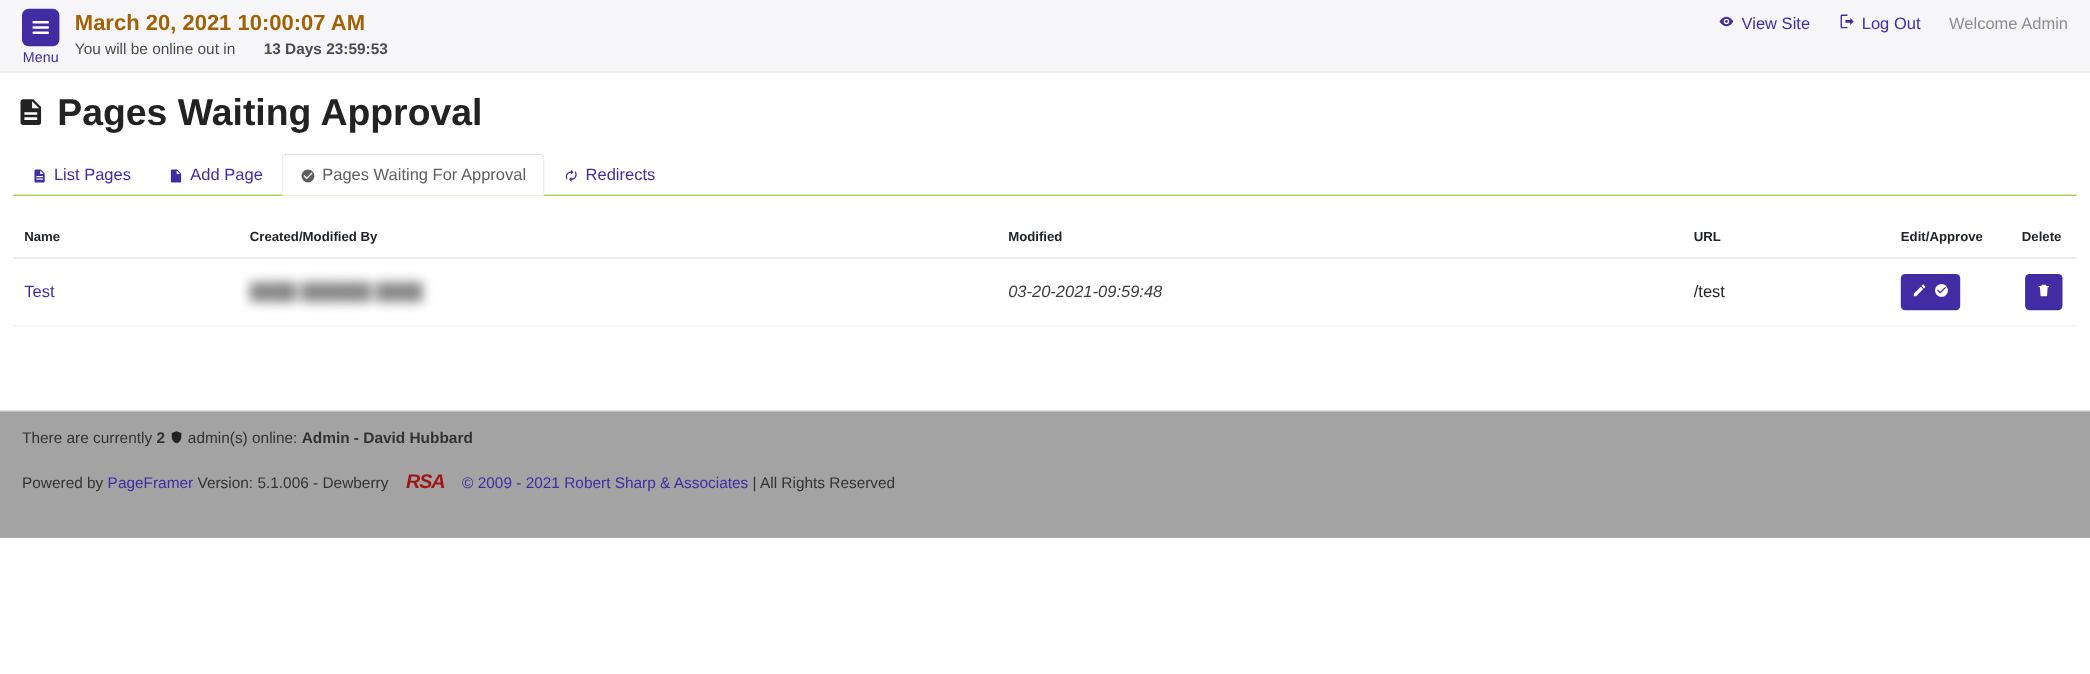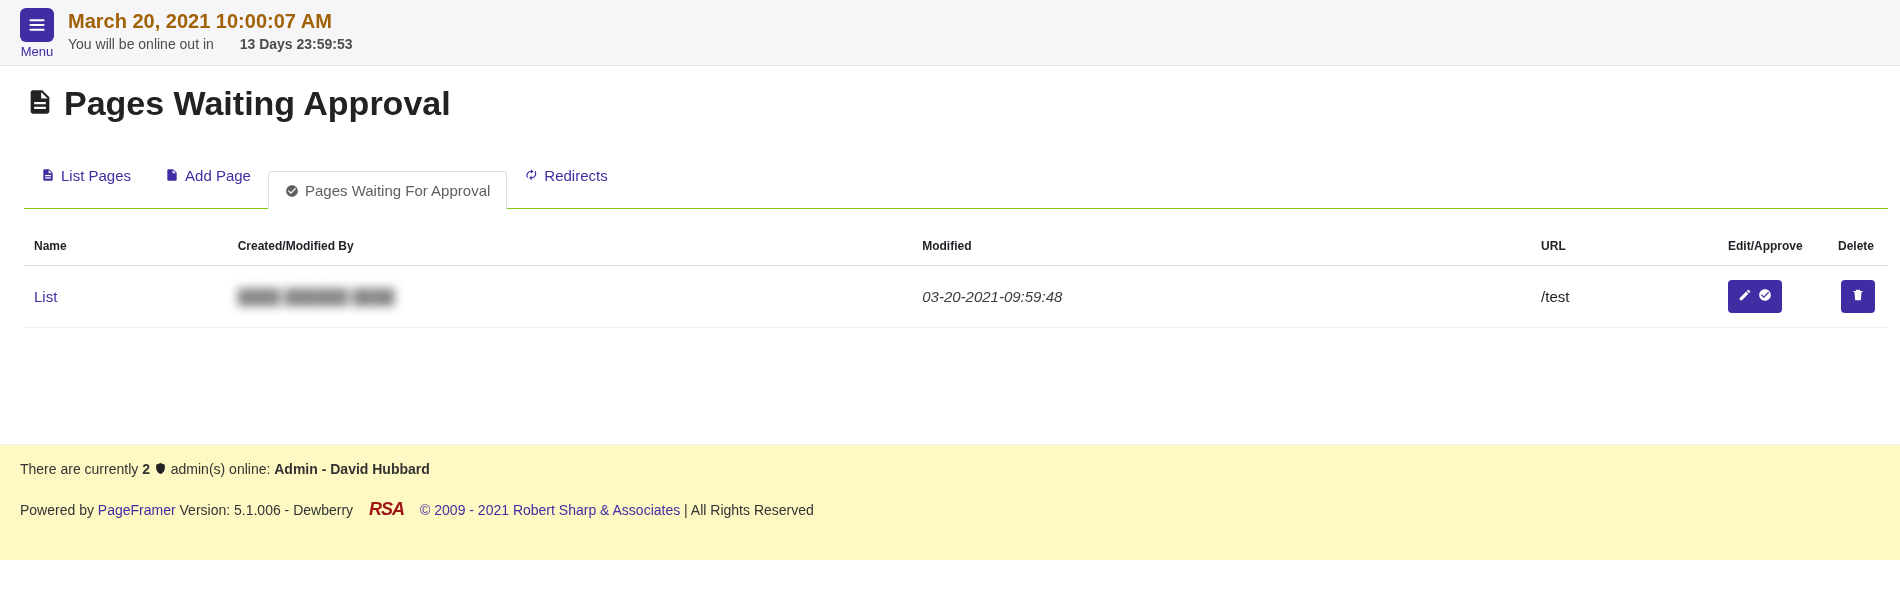--- a/index.html
+++ b/index.html
@@ -12,45 +12,45 @@
 .menu-icon-box svg { fill: #fff; }
 .menu-label { color: #422ca3; font-size: 13px; margin-top: 2px; }
 .datetime-block { line-height: 1.35; }
 .datetime { font-weight: 600; color: #a16207; font-size: 20px; }
 .logout-warning { color: #4c4c4c; font-size: 14px; }
 .logout-warning b { font-weight: 700; margin-left: 22px; }
 .topbar-right { display: flex; align-items: center; gap: 26px; padding-top: 4px; }
 .topbar-link { color: #422ca3; font-size: 15px; text-decoration: none; display: inline-flex; align-items: center; gap: 6px; cursor: pointer; }
 .welcome { color: #8c8c8c; font-size: 15px; }
 
-.content { padding: 18px 12px 0 24px; }
+.content { padding: 18px 12px 0 12px; }
 .page-title-wrap { display: flex; align-items: center; gap: 10px; margin-bottom: 16px; padding-left: 2px; }
 .page-title { font-size: 34px; font-weight: 600; color: #222; }
 .page-title-icon svg { width: 28px; height: 28px; fill: #222; }
 
 .tabs { display: flex; border-bottom: 1px solid #84cc16; }
 .tab { padding: 10px 16px; font-size: 15px; color: #422ca3; display: inline-flex; align-items: center; gap: 6px; cursor: pointer; border: 1px solid transparent; border-bottom: none; border-radius: 4px 4px 0 0; position: relative; top: 1px; }
-.tab.active { color: #5f5f5f; border-color: #e0e0e0; background: #fff; margin-top: 31px; }
+.tab.active { color: #5f5f5f; border-color: #e0e0e0; background: #fff; }
 .tab svg { width: 14px; height: 14px; }
 .tab:not(.active) svg { fill: #422ca3; }
 .tab.active svg { fill: #5f5f5f; }
 
 table.data { width: 100%; border-collapse: collapse; margin-top: 18px; }
 table.data th { text-align: left; font-weight: 700; font-size: 12px; padding: 12px 10px; border-bottom: 1px solid #ddd; }
 table.data td { padding: 14px 10px; font-size: 15px; border-bottom: 1px solid #f0f0f0; vertical-align: middle; }
 .th-right { text-align: right; }
 .cell-link { color: #422ca3; cursor: pointer; }
 .cell-italic { font-style: italic; color: #3d3d3d; }
 .blur-text { filter: blur(5px); color: #888; user-select: none; }
 .btn { background: #422ca3; color: #fff; border: none; border-radius: 4px; padding: 8px 10px; display: inline-flex; align-items: center; gap: 6px; cursor: pointer; }
 .btn svg { fill: #fff; width: 14px; height: 14px; }
 .td-actions { text-align: left; }
 .td-delete { text-align: center; }
 
-.footer { background: #fef9c3; border-top: 1px solid #eee; margin-top: 116px; padding: 16px 4px 40px 20px; font-size: 14px; color: #333; }
+.footer { background: #a3a3a3; border-top: 1px solid #eee; margin-top: 76px; padding: 16px 4px 40px 20px; font-size: 14px; color: #333; }
 .footer-line1 { margin-bottom: 22px; }
 .footer-line2 { display: flex; align-items: center; gap: 10px; flex-wrap: wrap; }
 .footer a, .footer .plink { color: #422ca3; text-decoration: none; }
 .rsa-logo { color: #a01616; font-weight: 800; font-style: italic; font-size: 18px; letter-spacing: -1px; margin: 0 6px; }
 .shield-icon svg { width: 13px; height: 13px; fill: #222; vertical-align: -1px; }
 </style>
 </head>
 <body>
 
 <div class="topbar">
@@ -64,20 +64,35 @@
           </svg>
       </div>
       <div class="menu-label">Menu</div>
     </div>
     <div class="datetime-block">
       <div class="datetime">March 20, 2021 10:00:07 AM</div>
       <div class="logout-warning">
         <span>You will be online out in </span><b>13 Days 23:59:53</b>
       </div>
     </div>
+  </div>
+  <div class="topbar-right">
+    <a class="topbar-link">
+      <span><svg viewBox="0 0 24 24" width="15" height="15" fill="#422ca3">
+            <path d="M12 5C6 5 2 12 2 12s4 7 10 7 10-7 10-7-4-7-10-7zm0 11a4 4 0 110-8 4 4 0 010 8zm0-6a2 2 0 100 4 2 2 0 000-4z"></path>
+          </svg></span>
+      <span>View Site</span>
+    </a>
+    <a class="topbar-link">
+      <span><svg viewBox="0 0 24 24" width="15" height="15" fill="#422ca3">
+            <path d="M16 17l5-5-5-5v3H9v4h7v3zM4 4h8V2H4C2.9 2 2 2.9 2 4v16c0 1.1.9 2 2 2h8v-2H4V4z"></path>
+          </svg></span>
+      <span>Log Out</span>
+    </a>
+    <span class="welcome">Welcome Admin</span>
   </div>
 </div>
 
 <div class="content">
   <div class="page-title-wrap">
     <span class="page-title-icon">
       <svg viewBox="0 0 24 24">
           <path d="M14 2H6c-1.1 0-2 .9-2 2v16c0 1.1.9 2 2 2h12c1.1 0 2-.9 2-2V8l-6-6zM7 18v-2h10v2H7zm0-4v-2h10v2H7zm6-5V3.5L18.5 9H13z"></path>
         </svg>
     </span>
@@ -117,21 +132,21 @@
         <th>Name</th>
         <th>Created/Modified By</th>
         <th>Modified</th>
         <th>URL</th>
         <th class="th-right" style="width:110px">Edit/Approve</th>
         <th class="th-right" style="width:60px">Delete</th>
       </tr>
     </thead>
     <tbody>
       <tr>
-        <td><span class="cell-link">List</span></td>
+        <td><span class="cell-link">Test</span></td>
         <td><span class="blur-text">████ ██████ ████</span></td>
         <td><span class="cell-italic">03-20-2021-09:59:48</span></td>
         <td><span>/test</span></td>
         <td class="td-actions">
           <button class="btn">
             <span><svg viewBox="0 0 24 24">
                   <path d="M3 17.25V21h3.75L17.81 9.94l-3.75-3.75L3 17.25zM20.71 7.04a1 1 0 000-1.41l-2.34-2.34a1 1 0 00-1.41 0l-1.83 1.83 3.75 3.75 1.83-1.83z"></path>
                 </svg></span>
             <span><svg viewBox="0 0 24 24">
                   <path d="M12 2C6.48 2 2 6.48 2 12s4.48 10 10 10 10-4.48 10-10S17.52 2 12 2zm-2 15l-5-5 1.41-1.41L10 14.17l7.59-7.59L19 8l-9 9z"></path>

